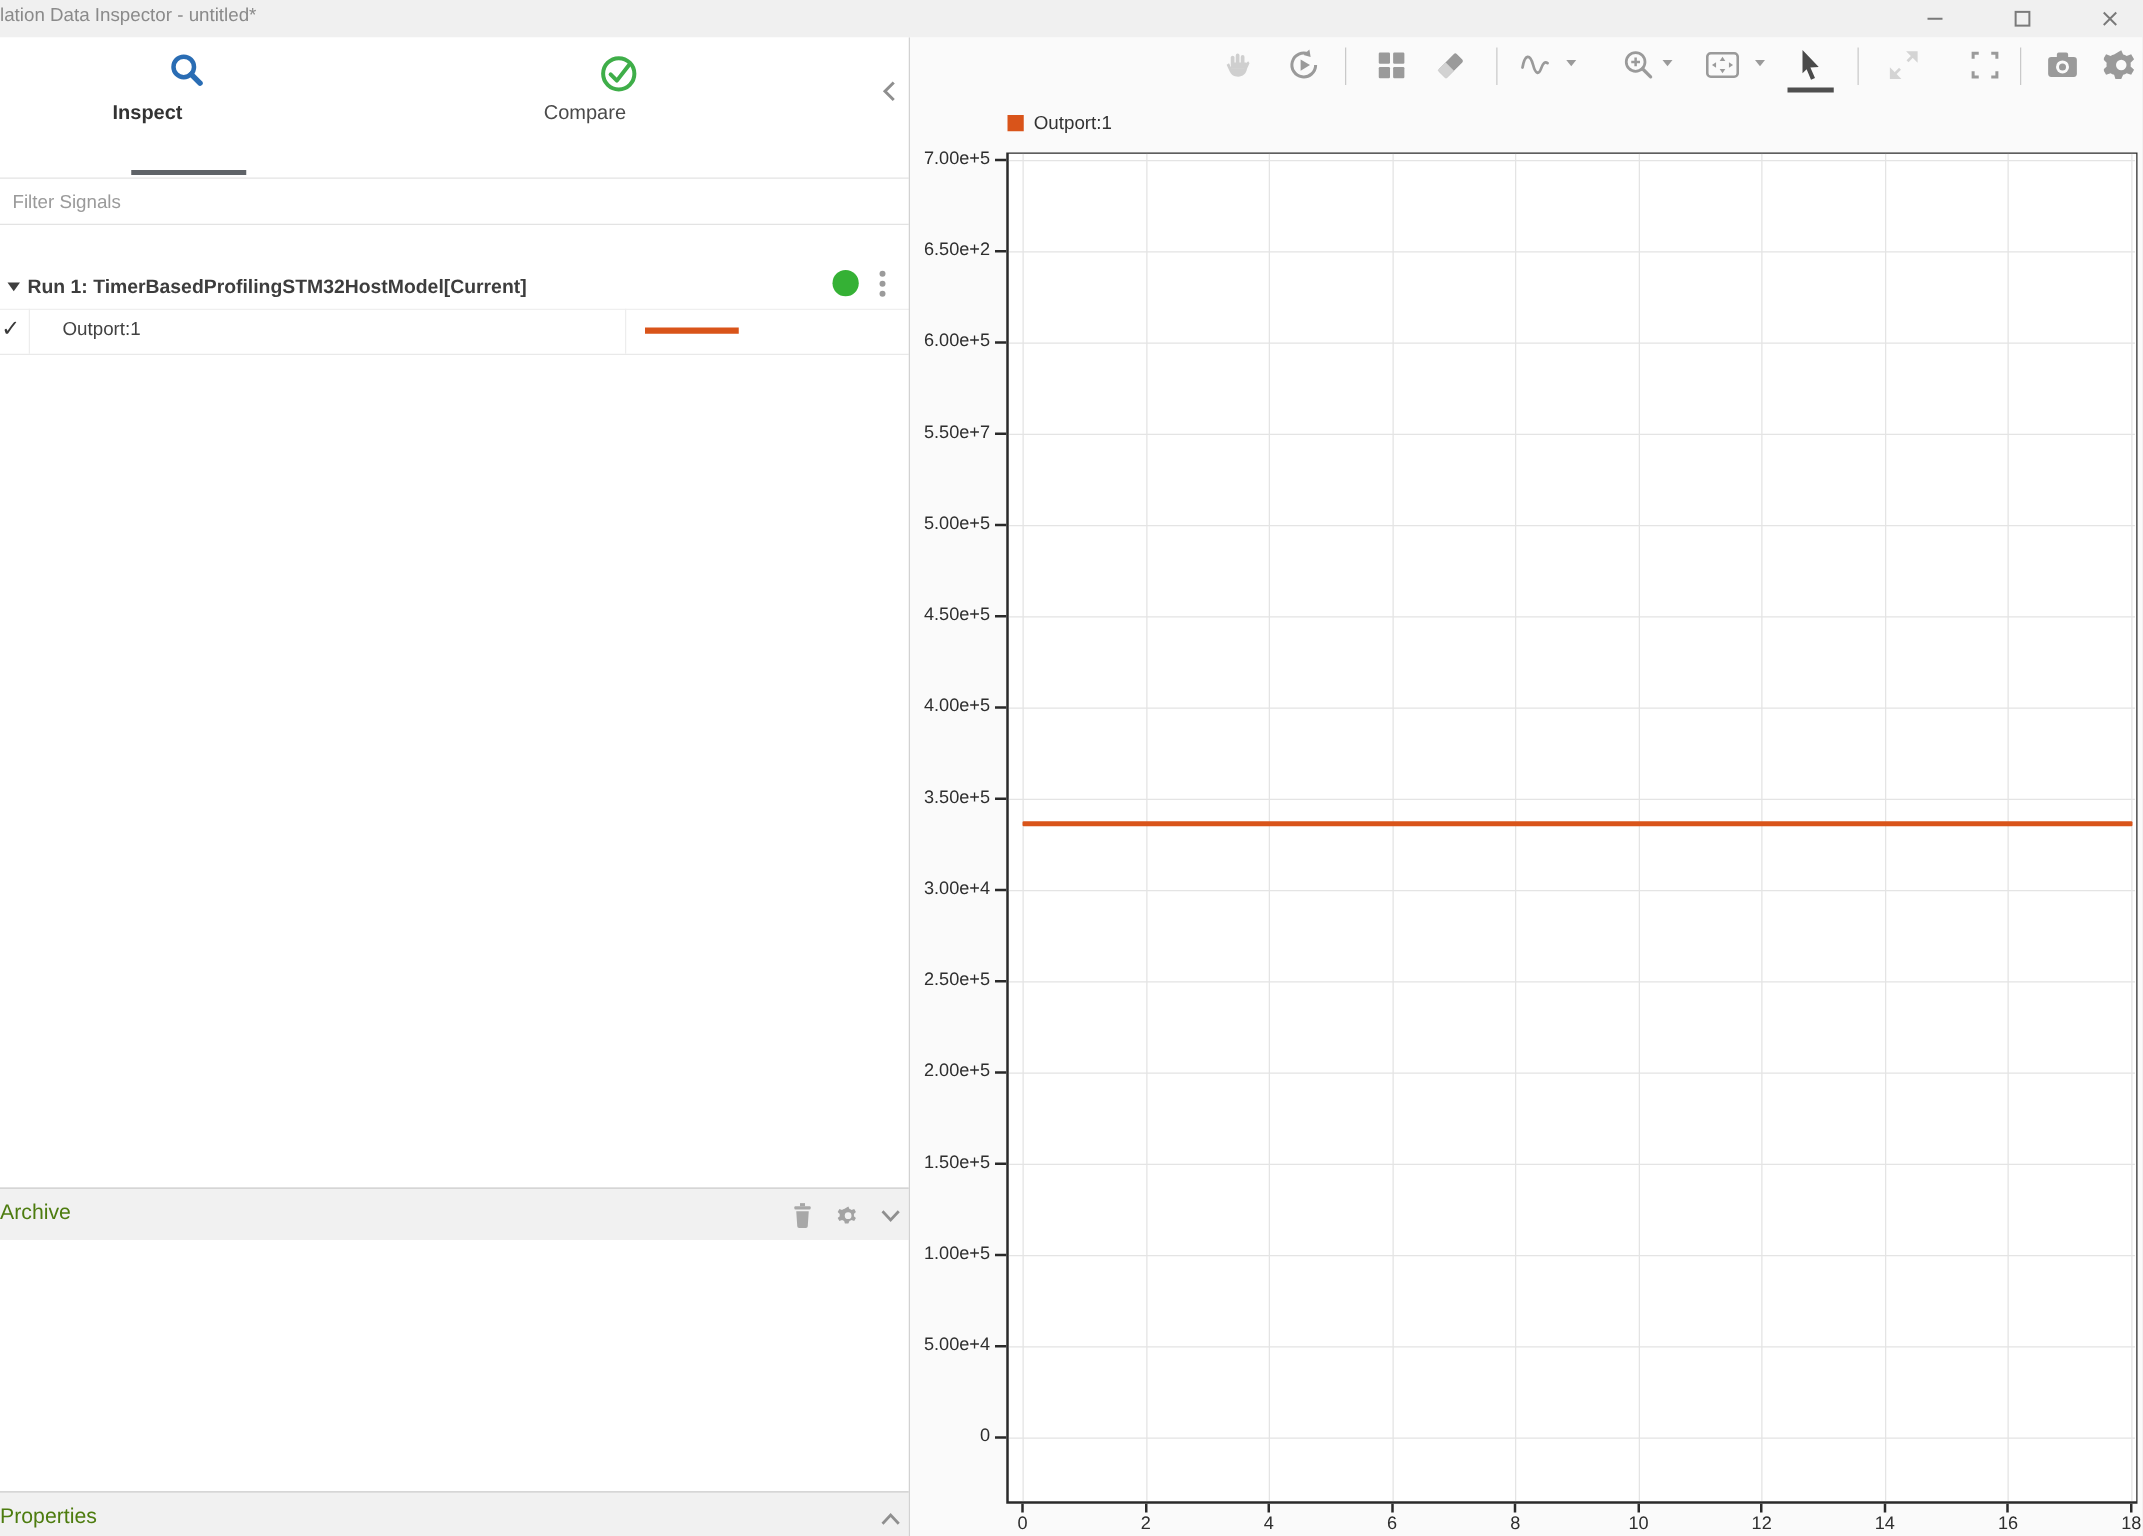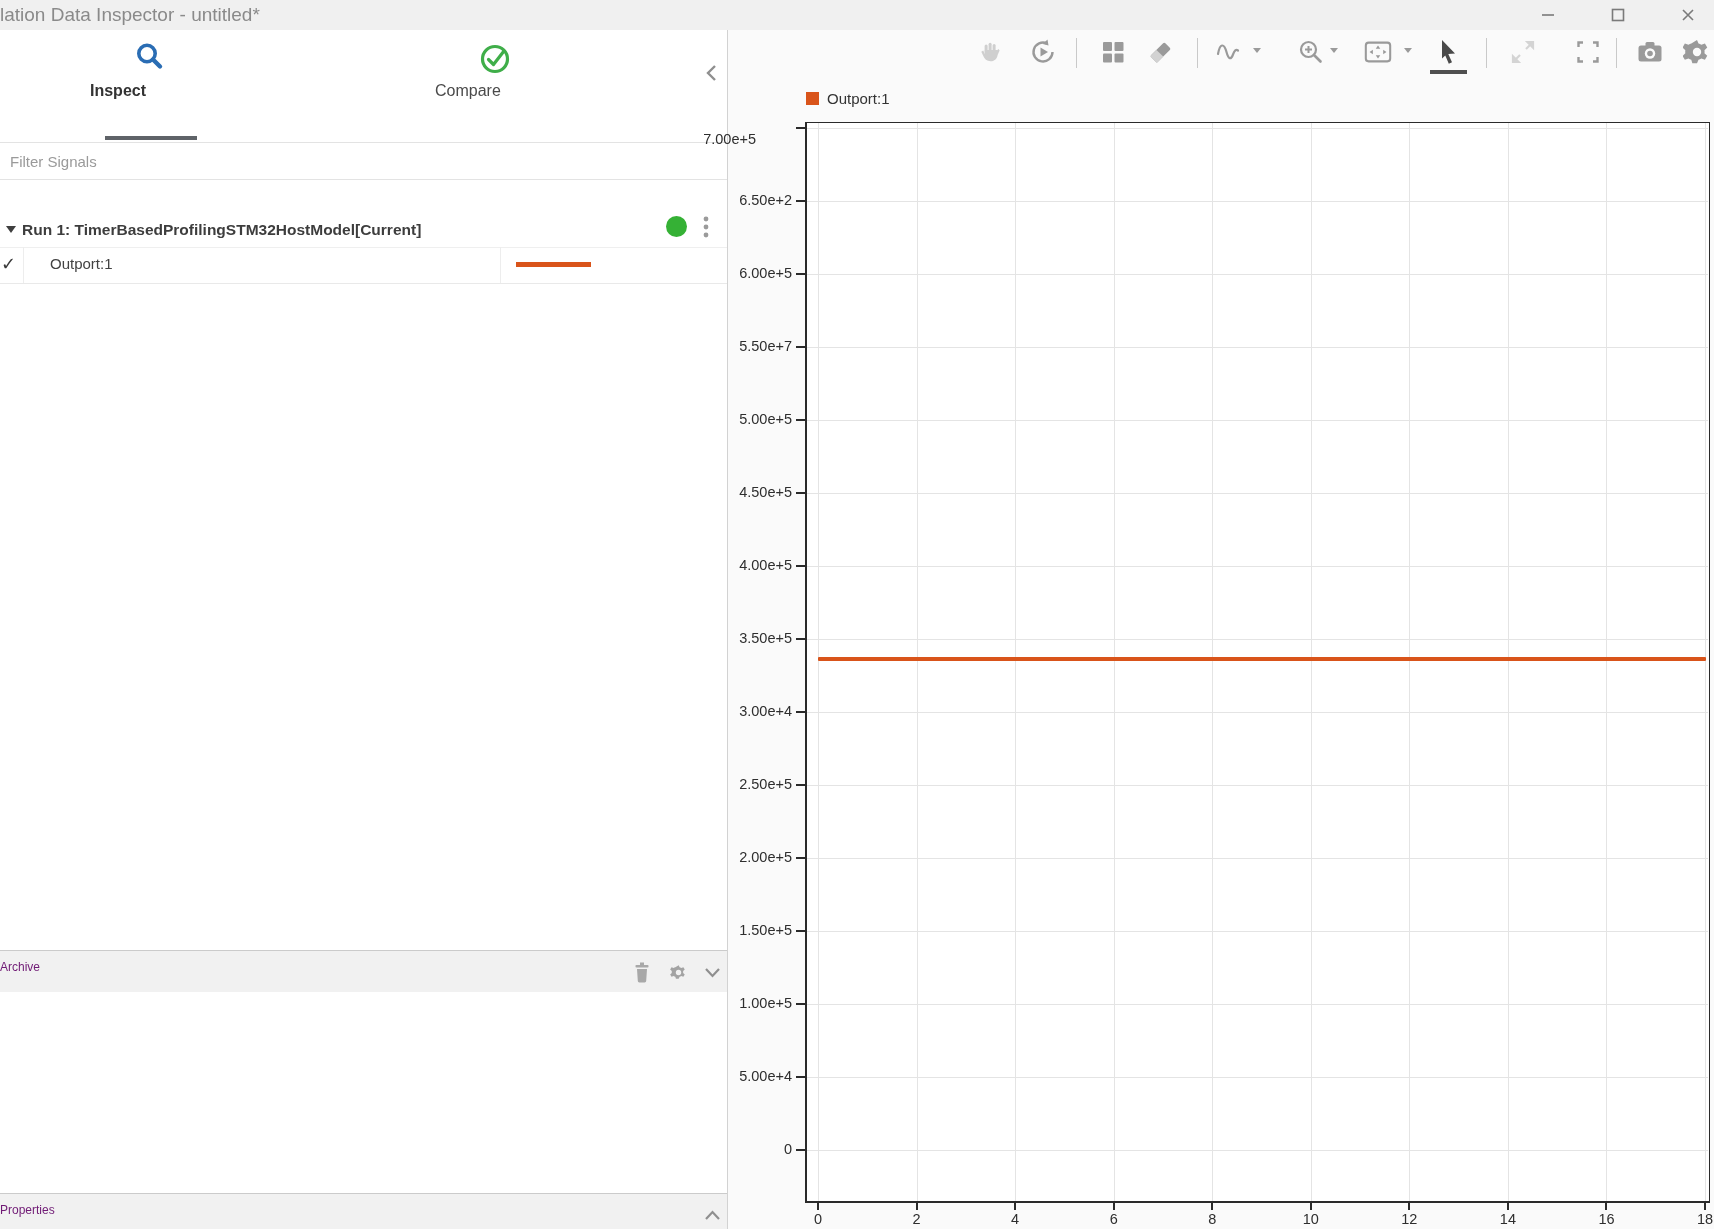--- a/index.html
+++ b/index.html
@@ -4,21 +4,21 @@
 <style>
   html,body{margin:0;padding:0;background:#e8e8e8;}
   #app{
     position:relative;width:1714px;height:1229px;overflow:hidden;
     background:#ffffff;font-family:"Liberation Sans","DejaVu Sans",sans-serif;
     color:#3c3c3c;-webkit-font-smoothing:antialiased;
   }
   .abs{position:absolute;}
   
   #titlebar{left:0;top:0;width:1714px;height:30px;background:#f0f0f0;}
-  #title-text{left:0;top:4px;font-size:19px;color:#8a8a8a;white-space:nowrap;}
+  #title-text{left:0;top:4px;font-size:15px;color:#8a8a8a;white-space:nowrap;}
   .winctl{top:4px;width:22px;height:22px;display:flex;align-items:center;justify-content:center;cursor:pointer;}
   
   #left-panel{left:0;top:30px;width:727px;height:1199px;background:#ffffff;}
   #panel-divider{left:727px;top:30px;width:1px;height:1199px;background:#d2d2d2;}
   .tab{position:absolute;top:8px;width:120px;text-align:left;cursor:pointer;}
   .tab .ticon{height:40px;display:flex;align-items:center;justify-content:center;}
   .tab .tlabel{font-size:16px;color:#4a4a4a;margin-top:4px;}
   .tab.active .tlabel{font-weight:bold;color:#333;}
   #inspect-underline{left:105px;top:106px;width:92px;height:4px;background:#5f6368;}
   #collapse-btn{left:700px;top:31px;width:24px;height:24px;display:flex;align-items:center;justify-content:center;cursor:pointer;}
@@ -31,21 +31,21 @@
   #run-row{left:0;top:186px;width:727px;height:31px;border-bottom:1px solid #efefef;cursor:pointer;padding-left:36px;}
   #run-caret{position:absolute;left:6px;top:10px;width:0;height:0;border-left:5.5px solid transparent;border-right:5.5px solid transparent;border-top:7px solid #3f3f3f;}
   #run-label{position:absolute;left:22px;top:5px;font-size:15.5px;font-weight:bold;color:#3d3d3d;white-space:nowrap;}
   #run-status-dot{position:absolute;left:666px;top:186px;width:21px;height:21px;border-radius:50%;}
   #run-menu{position:absolute;left:698px;top:184px;width:16px;height:26px;display:flex;align-items:center;justify-content:center;cursor:pointer;}
   #signal-row{left:0;top:217px;width:727px;height:36px;border-bottom:1px solid #e9e9e9;cursor:pointer;}
   #signal-check{position:absolute;left:1px;top:6px;font-size:18px;color:#3a3a3a;}
   #signal-name{position:absolute;left:50px;top:8px;font-size:15px;color:#424242;}
   #signal-line-sample{position:absolute;left:516px;top:15px;width:75px;height:5px;}
   .section-bar{left:0;width:727px;height:41px;background:#f1f1f1;border-top:1px solid #cbcbcb;}
-  .section-label{position:absolute;left:0px;top:9px;font-size:12px;color:#701a75;}
+  .section-label{position:absolute;left:0px;top:9px;font-size:17px;color:#4d7c0f;}
   .bar-icon{position:absolute;top:8px;width:26px;height:26px;display:flex;align-items:center;justify-content:center;cursor:pointer;}
   
   #right-panel{left:728px;top:30px;width:986px;height:1199px;background:#fafafa;}
   .tool{position:absolute;top:37px;width:30px;height:30px;display:flex;align-items:center;justify-content:center;cursor:pointer;}
   .tool-sep{position:absolute;top:38px;width:1px;height:30px;background:#c9c9c9;}
   .caret-down{position:absolute;top:48px;width:0;height:0;border-left:4.5px solid transparent;border-right:4.5px solid transparent;border-top:5.5px solid #9a9a9a;}
   #cursor-underline{left:1430px;top:70px;width:37px;height:3.5px;background:#4f4f4f;}
   #legend{left:806px;top:88px;height:20px;display:flex;align-items:center;cursor:pointer;}
   #legend-swatch{width:13px;height:13px;margin-right:8px;}
   #legend-label{font-size:15px;color:#333;}
@@ -339,21 +339,21 @@
     <div class="ytick-label abs" style="left: 720px; top: 484px;">4.50e+5</div>
     <div class="ytick-mark abs" style="top: 419px;"></div>
     <div class="ytick-label abs" style="left: 720px; top: 411px;">5.00e+5</div>
     <div class="ytick-mark abs" style="top: 346px;"></div>
     <div class="ytick-label abs" style="left: 720px; top: 338px;">5.50e+7</div>
     <div class="ytick-mark abs" style="top: 273px;"></div>
     <div class="ytick-label abs" style="left: 720px; top: 265px;">6.00e+5</div>
     <div class="ytick-mark abs" style="top: 200px;"></div>
     <div class="ytick-label abs" style="left: 720px; top: 192px;">6.50e+2</div>
     <div class="ytick-mark abs" style="top: 127px;"></div>
-    <div class="ytick-label abs" style="left: 684px; top: 119px; margin-top: 12px;">7.00e+5</div>
+    <div class="ytick-label abs" style="left: 720px; top: 119px;">7.00e+5</div>
     <div class="xtick-mark abs" style="left: 817px;"></div>
     <div class="xtick-label abs" style="left: 796px; top: 1211px;">0</div>
     <div class="xtick-mark abs" style="left: 915.56px;"></div>
     <div class="xtick-label abs" style="left: 894.56px; top: 1211px;">2</div>
     <div class="xtick-mark abs" style="left: 1014.12px;"></div>
     <div class="xtick-label abs" style="left: 993.12px; top: 1211px;">4</div>
     <div class="xtick-mark abs" style="left: 1112.68px;"></div>
     <div class="xtick-label abs" style="left: 1091.68px; top: 1211px;">6</div>
     <div class="xtick-mark abs" style="left: 1211.24px;"></div>
     <div class="xtick-label abs" style="left: 1190.24px; top: 1211px;">8</div>

